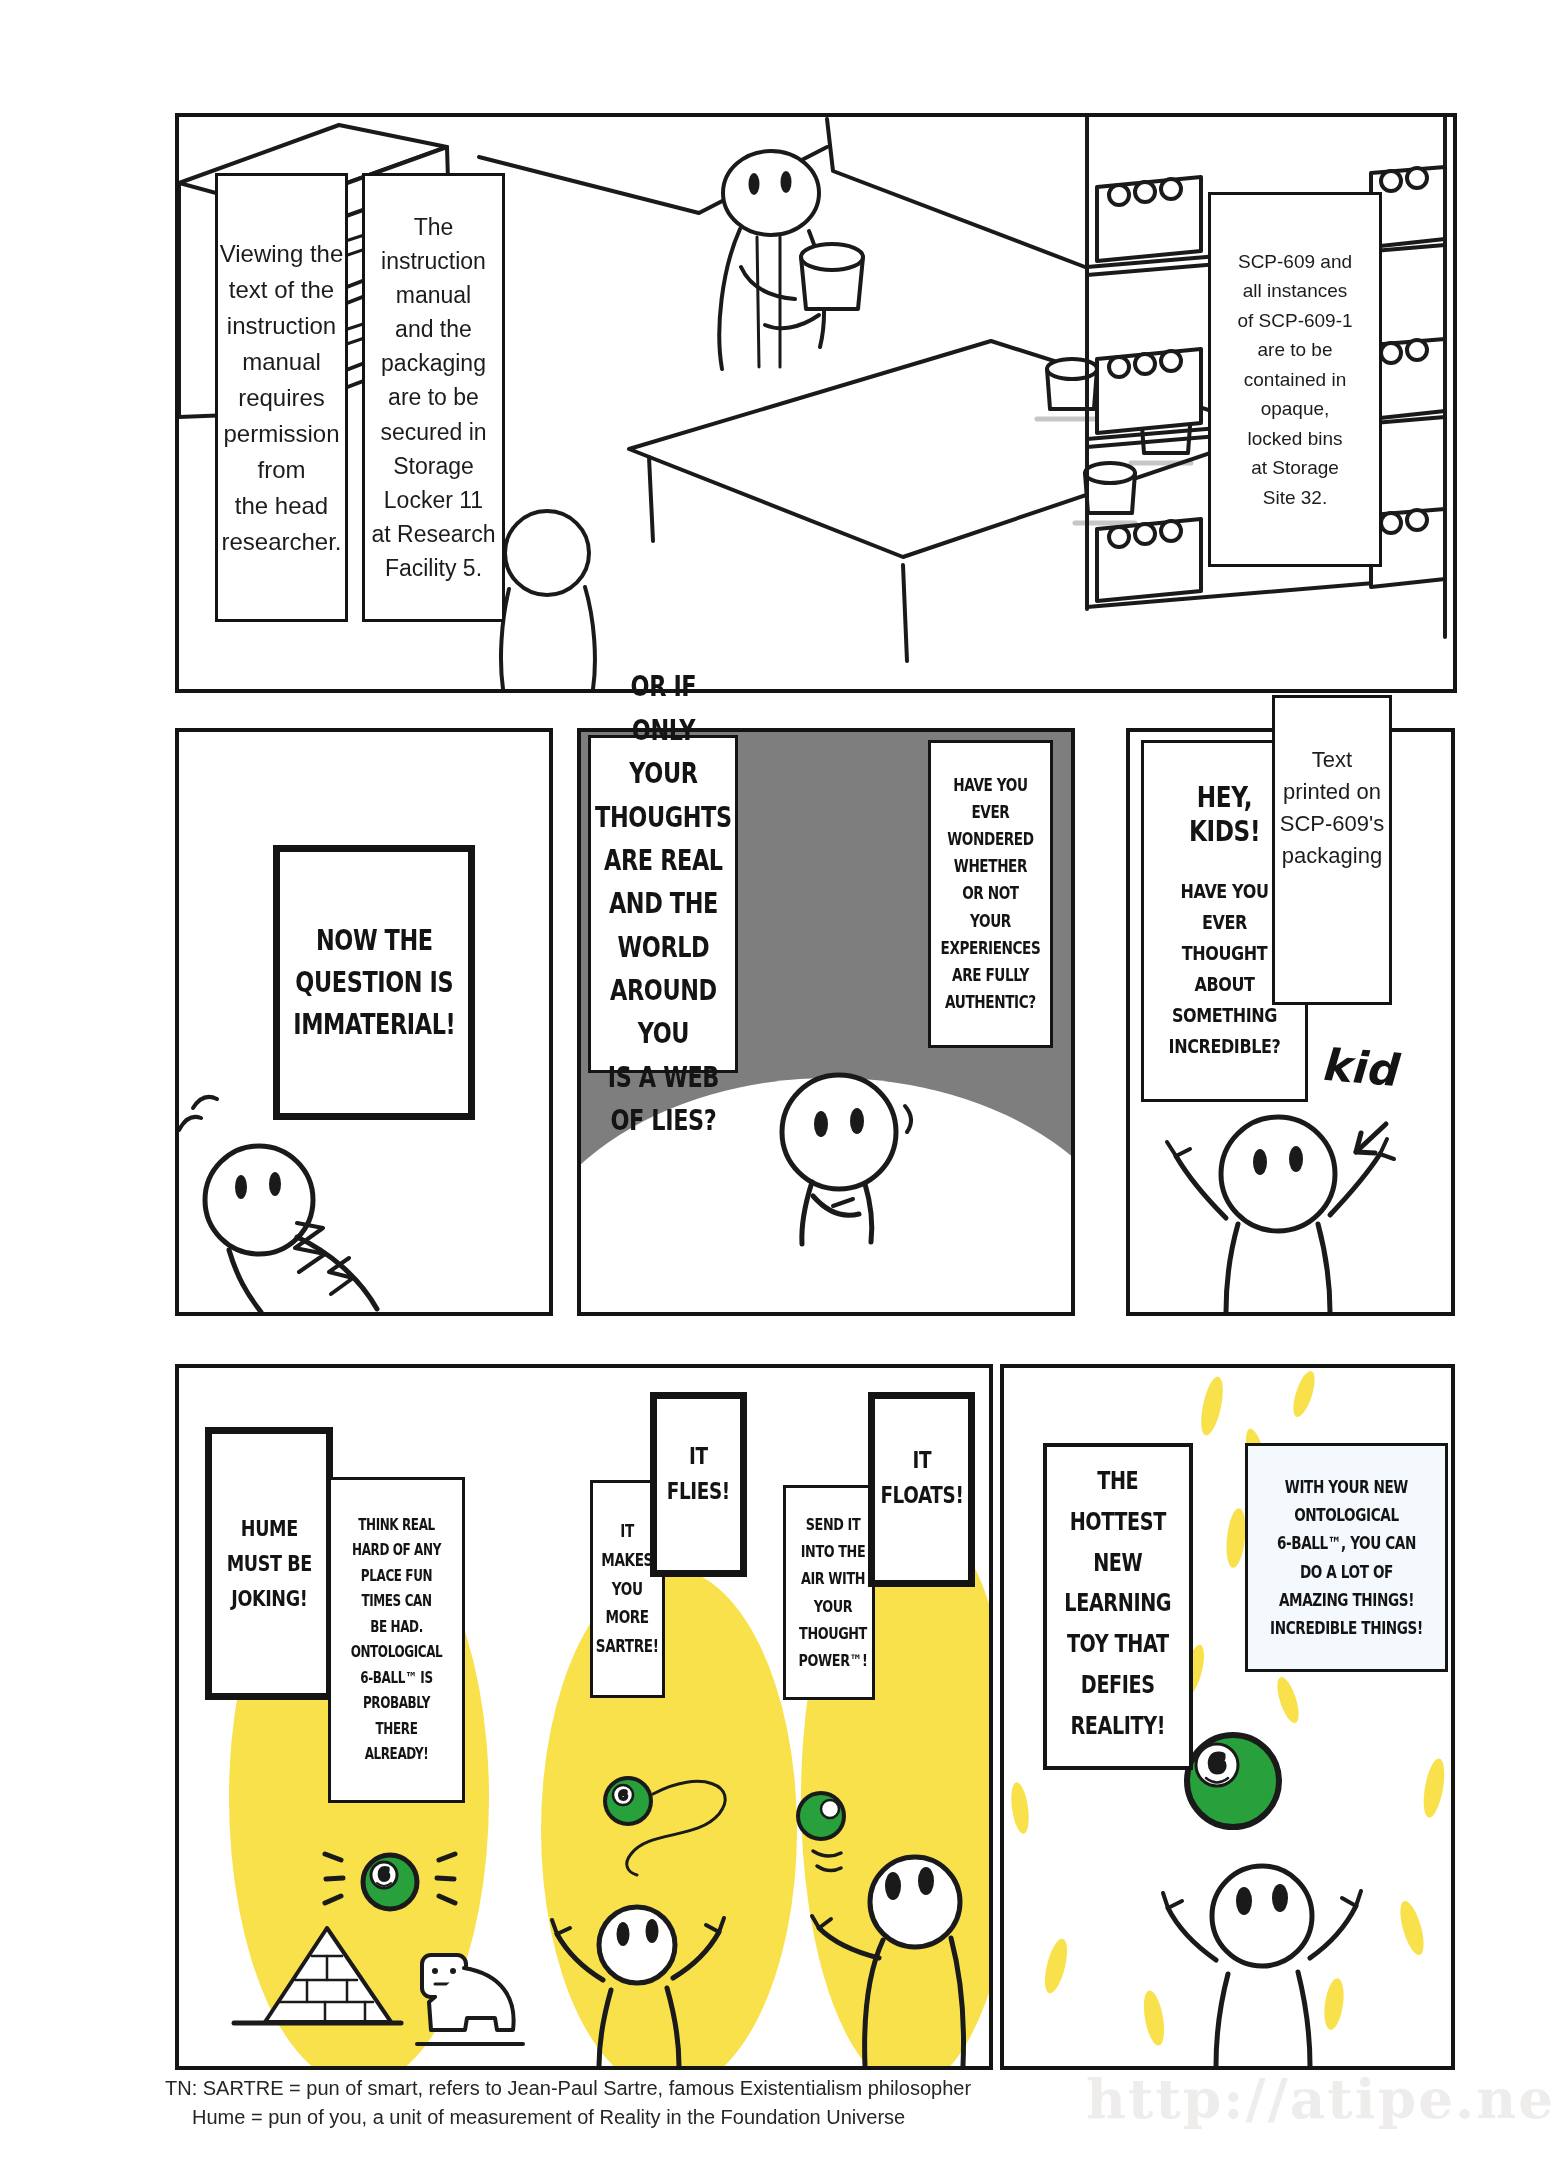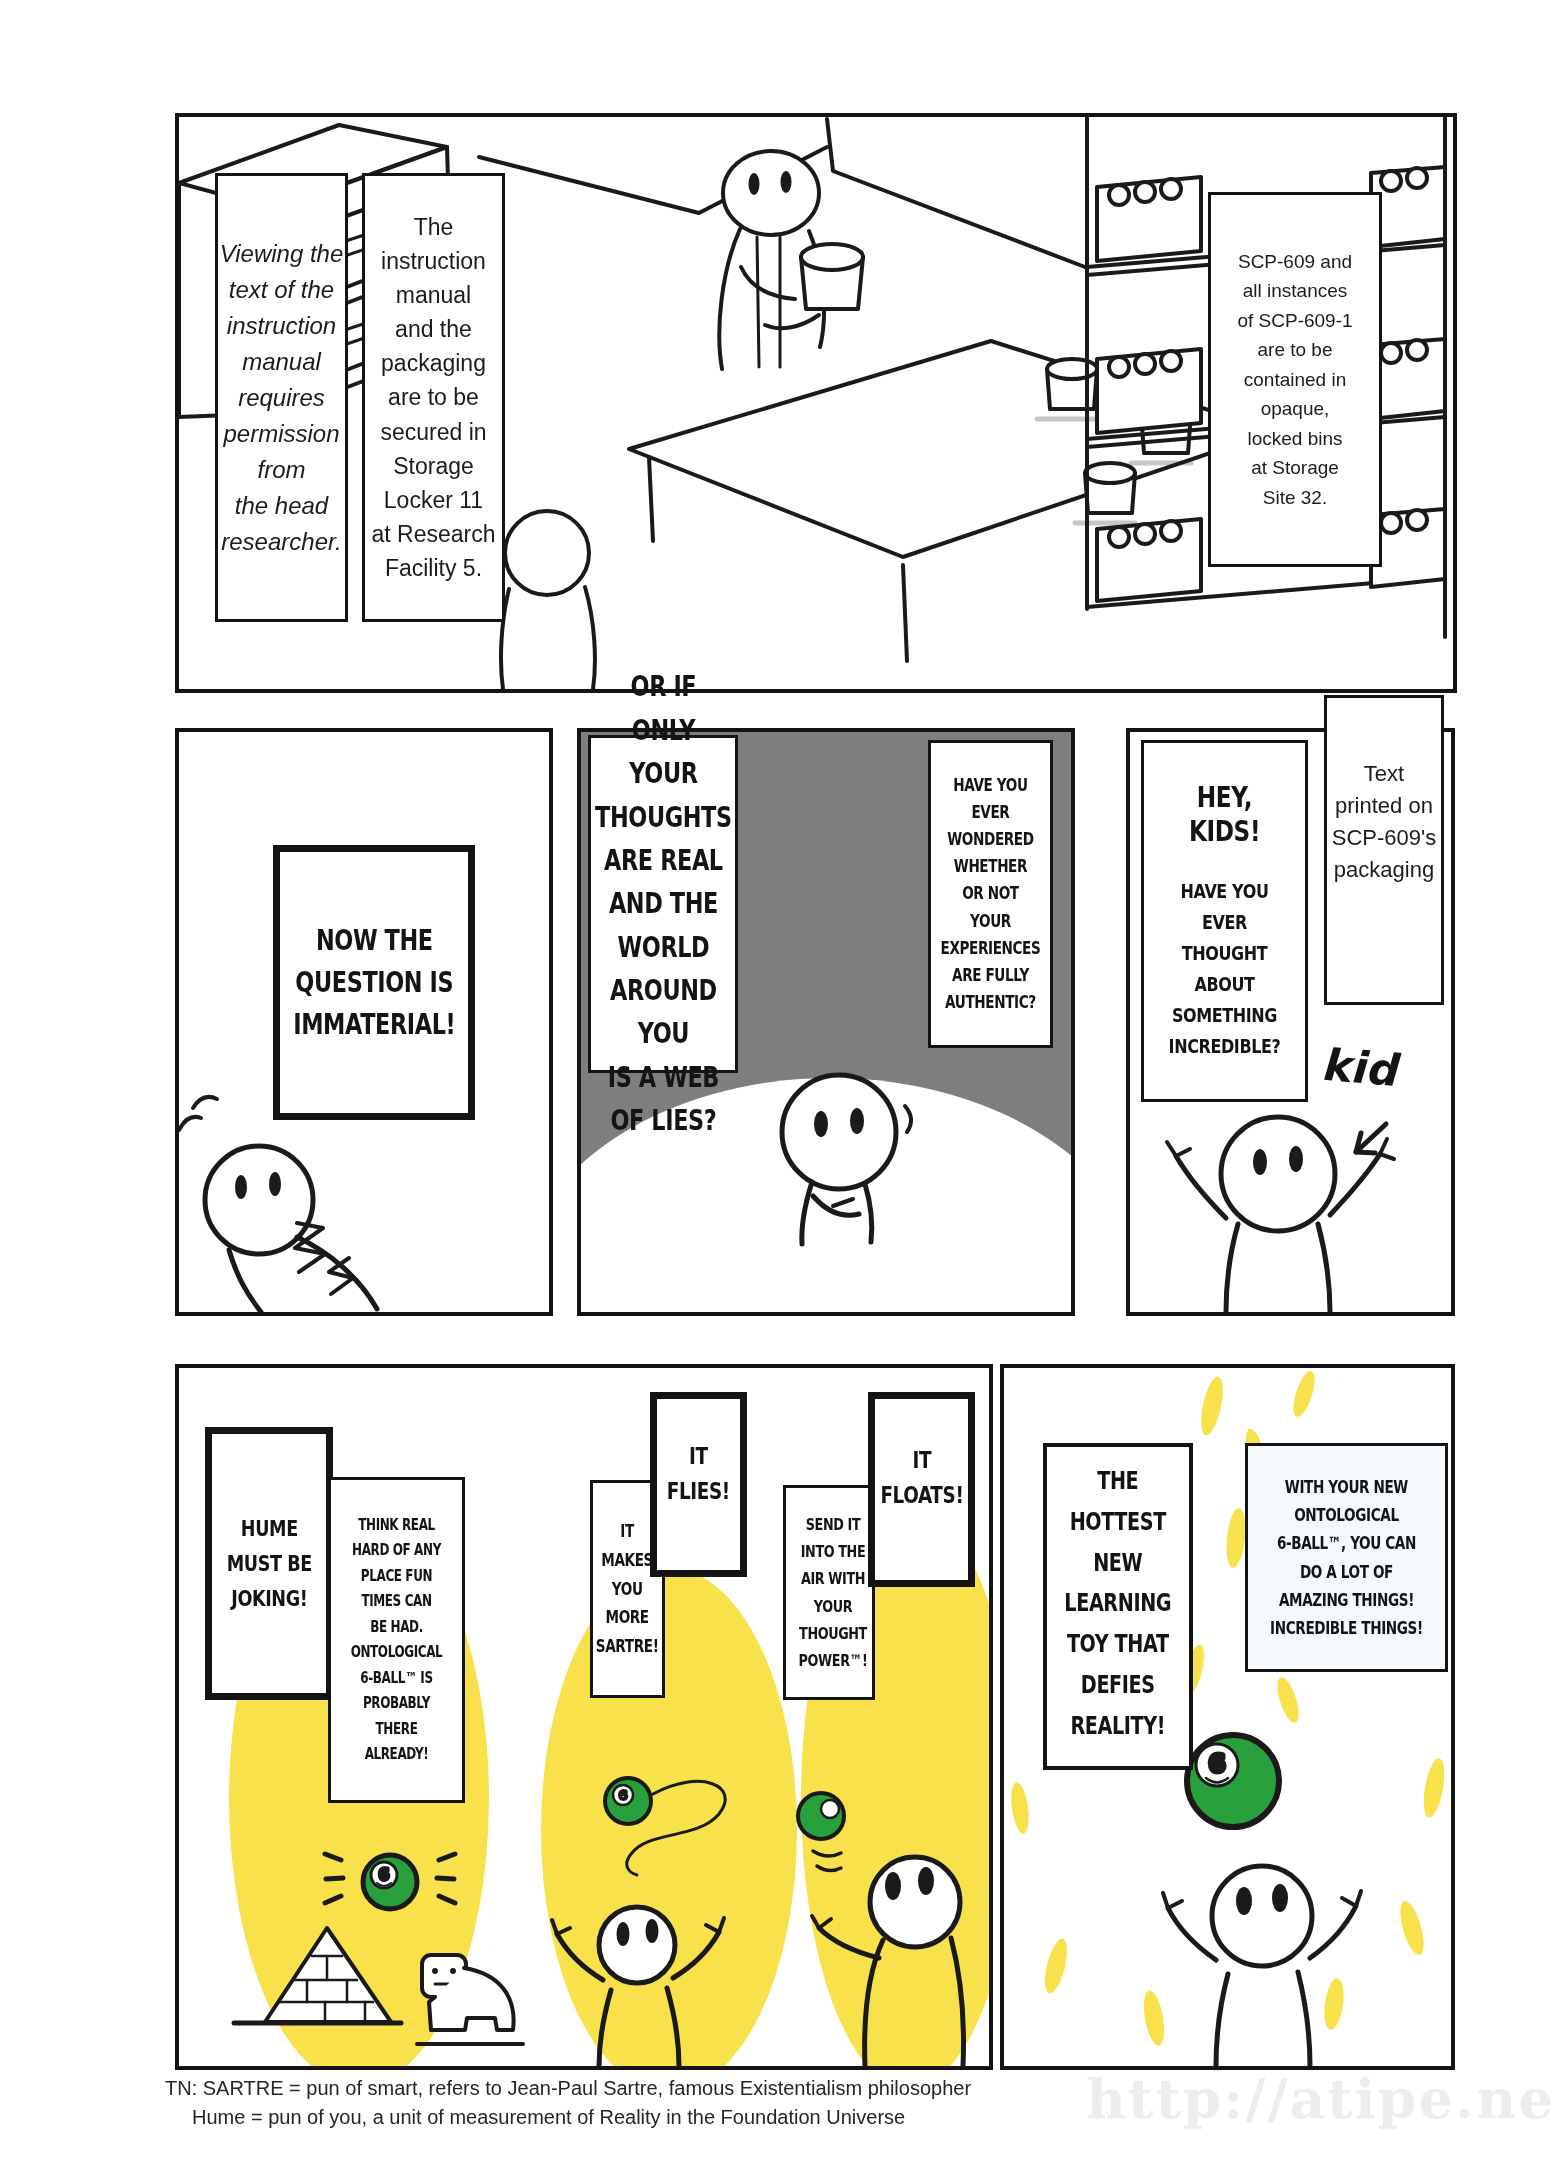--- a/index.html
+++ b/index.html
@@ -145,21 +145,21 @@
           </g>
         </g>
 
         <g>
           <circle cx="368" cy="436" r="42" fill="#fff"></circle>
           <path d="M330 472 C 322 504 320 544 324 572"></path>
           <path d="M406 470 C 416 504 418 544 414 572"></path>
         </g>
       </g>
     </svg>
-    <div class="box caption" style="left:36px; top:56px; width:133px; height:449px; font-size:24px; line-height:1.5;font-style:italic;">
+    <div class="box caption" style="left:36px; top:56px; width:133px; height:449px; font-size:24px; line-height:1.5;">
       <span>Viewing the
 text of the
 instruction
 manual
 requires
 permission
 from
 the head
 researcher.</span>
     </div>
@@ -271,21 +271,21 @@
     <div class="box comic" style="left:11px; top:8px; width:167px; height:362px; flex-direction:column;">
       <span style="font-size:29px; margin-bottom:28px;">HEY, KIDS!</span>
       <span style="font-size:20px; line-height:1.55;">HAVE YOU EVER
 THOUGHT ABOUT
 SOMETHING
 INCREDIBLE?</span>
     </div>
     <div id="kid-note" style="left:194px; top:310px;">kid</div>
   </div>
 
-  <div class="box caption topalign" style="left:1324px; top:695px; width:120px; height:310px; font-size:22px; line-height:1.45; padding-top:60px; z-index:5;">
+  <div class="box caption topalign" style="left:1272px; top:695px; width:120px; height:310px; font-size:22px; line-height:1.45; padding-top:46px; z-index:5;">
     <span>Text
 printed on
 SCP-609's
 packaging</span>
   </div>
 
   <div class="panel" style="left:175px; top:1364px; width:818px; height:706px;">
     <svg width="810" height="698" viewBox="0 0 810 698">
       <g>
         <ellipse cx="180" cy="430" rx="130" ry="288" fill="#F8E14B"></ellipse>

